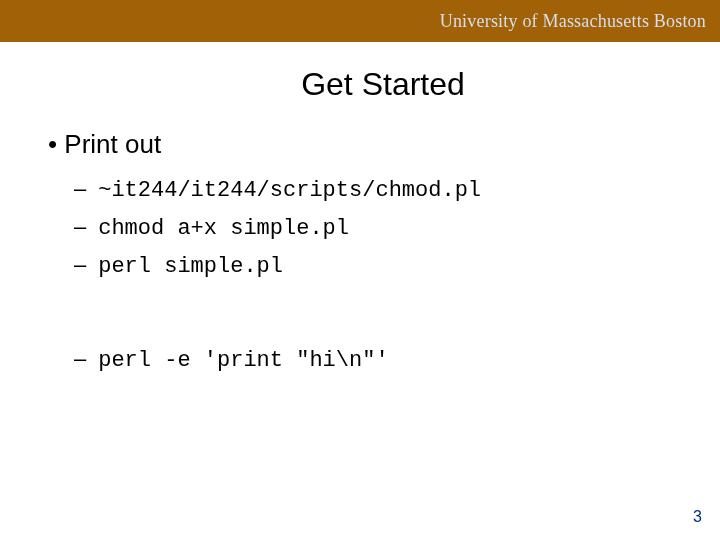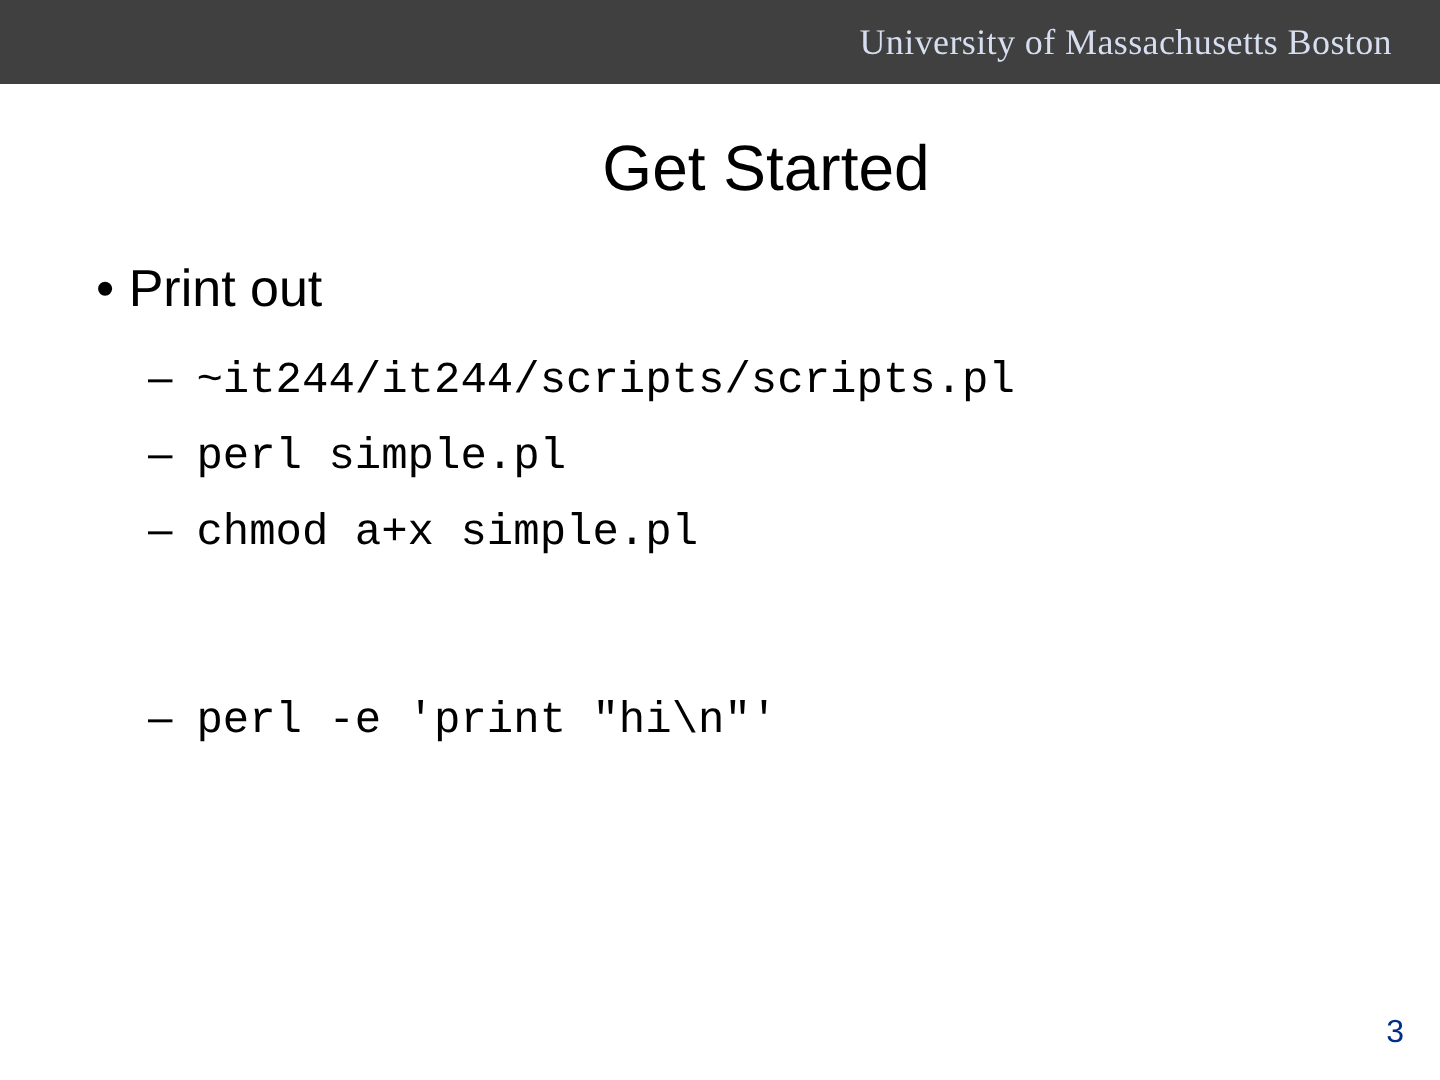--- a/index.html
+++ b/index.html
@@ -14,25 +14,25 @@
   }
   .slide {
     width: 720px;
     height: 540px;
     position: relative;
     box-sizing: border-box;
   }
   .header-band {
     width: 100%;
     height: 42px;
-    background: #404040;
+    background: #a16207;
     display: flex;
     align-items: center;
     justify-content: flex-end;
-    padding-right: 24px;
+    padding-right: 14px;
     box-sizing: border-box;
   }
   .header-band .uni {
     color: #d6deef;
     font-family: Georgia, "Times New Roman", serif;
     font-size: 18px;
     letter-spacing: 0.2px;
   }
   .title {
     text-align: center;
@@ -87,23 +87,23 @@
   <div class="header-band">
     <span class="uni">University of Massachusetts Boston</span>
   </div>
 
   <div class="title">Get Started</div>
 
   <div class="content">
     <div class="l1">Print out</div>
 
     <div class="group">
-      <div class="l2"><span class="dash">–</span><span class="code">~it244/it244/scripts/scripts.pl</span></div>
+      <div class="l2"><span class="dash">–</span><span class="code">~it244/it244/scripts/chmod.pl</span></div>
+      <div class="l2"><span class="dash">–</span><span class="code">chmod a+x simple.pl</span></div>
       <div class="l2"><span class="dash">–</span><span class="code">perl simple.pl</span></div>
-      <div class="l2"><span class="dash">–</span><span class="code">chmod a+x simple.pl</span></div>
     </div>
 
     <div class="gap"></div>
 
 
     <div class="gap"></div>
 
     <div class="group">
       <div class="l2"><span class="dash">–</span><span class="code">perl -e 'print "hi\n"'</span></div>
     </div>

